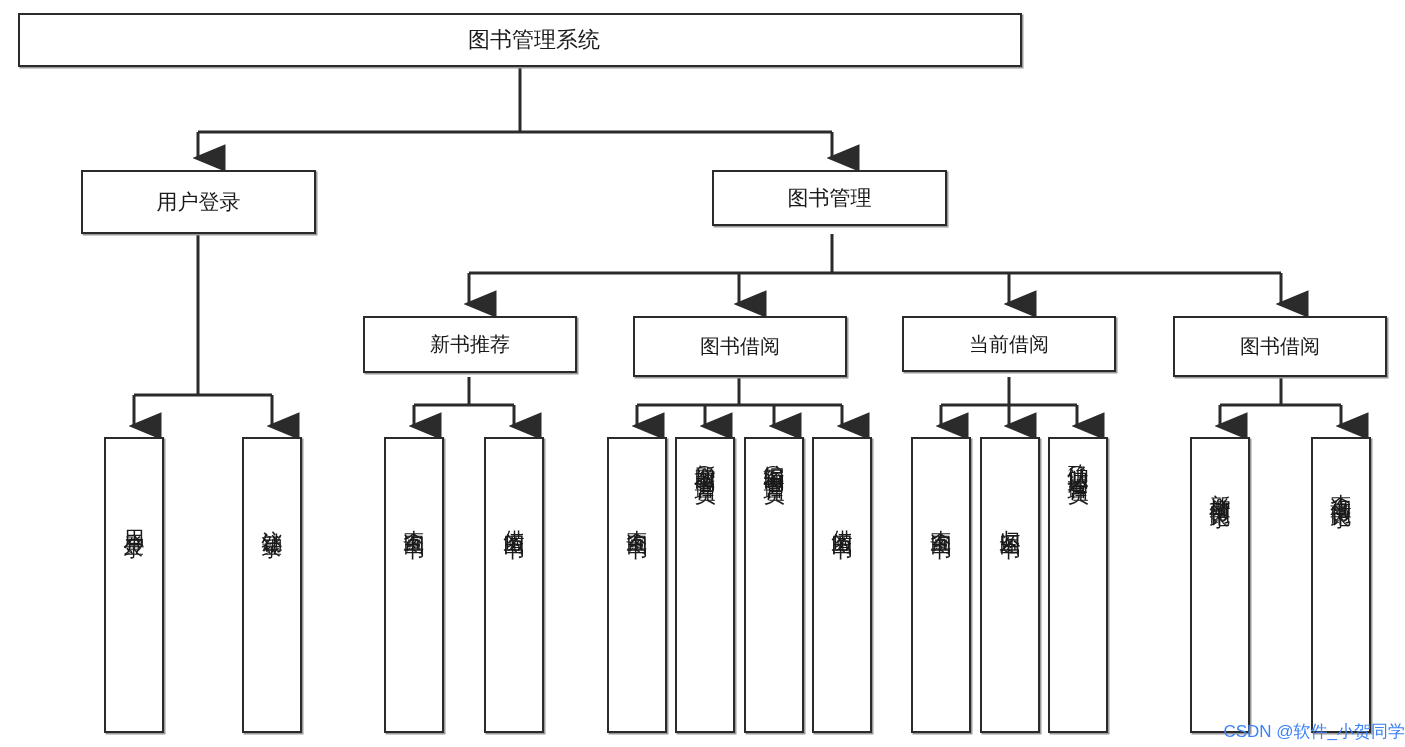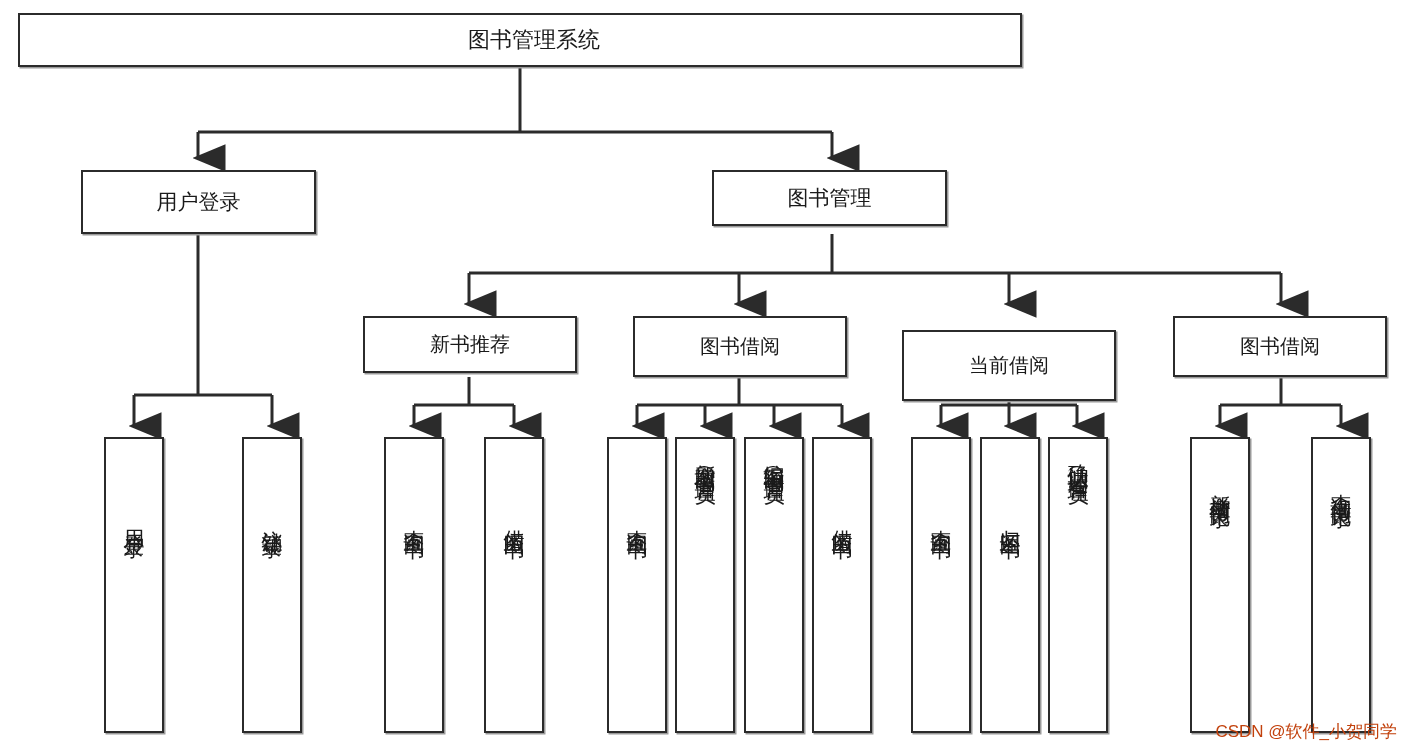--- a/index.html
+++ b/index.html
@@ -48,24 +48,24 @@
     line-height:1.05;
     white-space:nowrap;
     display:block;
   }
   .node.leaf.align-top .vtext{margin-top:8px;}
   .node.leaf.align-mid .vtext{margin-top:74px;}
   .node.leaf.align-up  .vtext{margin-top:38px;}
 
   .watermark{
     position:absolute;
-    right:8px;
+    right:0;
     bottom:4px;
     font-size:17px;
-    color:#c2410c;
+    color:#3b82f6;
     white-space:nowrap;
     pointer-events:none;
     font-family:"Liberation Sans","DejaVu Sans",sans-serif;
   }
 </style>
 </head>
 <body>
 
 <div id="diagram">
 
@@ -123,21 +123,21 @@
   <div class="node root" style="left:18px;top:13px;width:1004px;height:54px;padding-left:28px;">图书管理系统</div>
 
   <div class="node lvl2" style="left:81px;top:170px;width:235px;height:64px;">用户登录</div>
 
   <div class="node lvl2" style="left:712px;top:170px;width:235px;height:56px;">图书管理</div>
 
   <div class="node lvl3" style="left:363px;top:316px;width:214px;height:57px;">新书推荐</div>
 
   <div class="node lvl3" style="left:633px;top:316px;width:214px;height:61px;">图书借阅</div>
 
-  <div class="node lvl3" style="left:902px;top:330px;width:214px;height:71px;">当前借阅</div>
+  <div class="node lvl3" style="left:902px;top:316px;width:214px;height:56px;">当前借阅</div>
 
   <div class="node lvl3" style="left:1173px;top:316px;width:214px;height:61px;">图书借阅</div>
 
   <div class="node leaf align-mid" style="left:104px;top:437px;width:60px;height:296px;">
     <span class="vtext">用户登录</span>
   </div>
 
   <div class="node leaf align-mid" style="left:242px;top:437px;width:60px;height:296px;">
     <span class="vtext">注销登录</span>
   </div>

